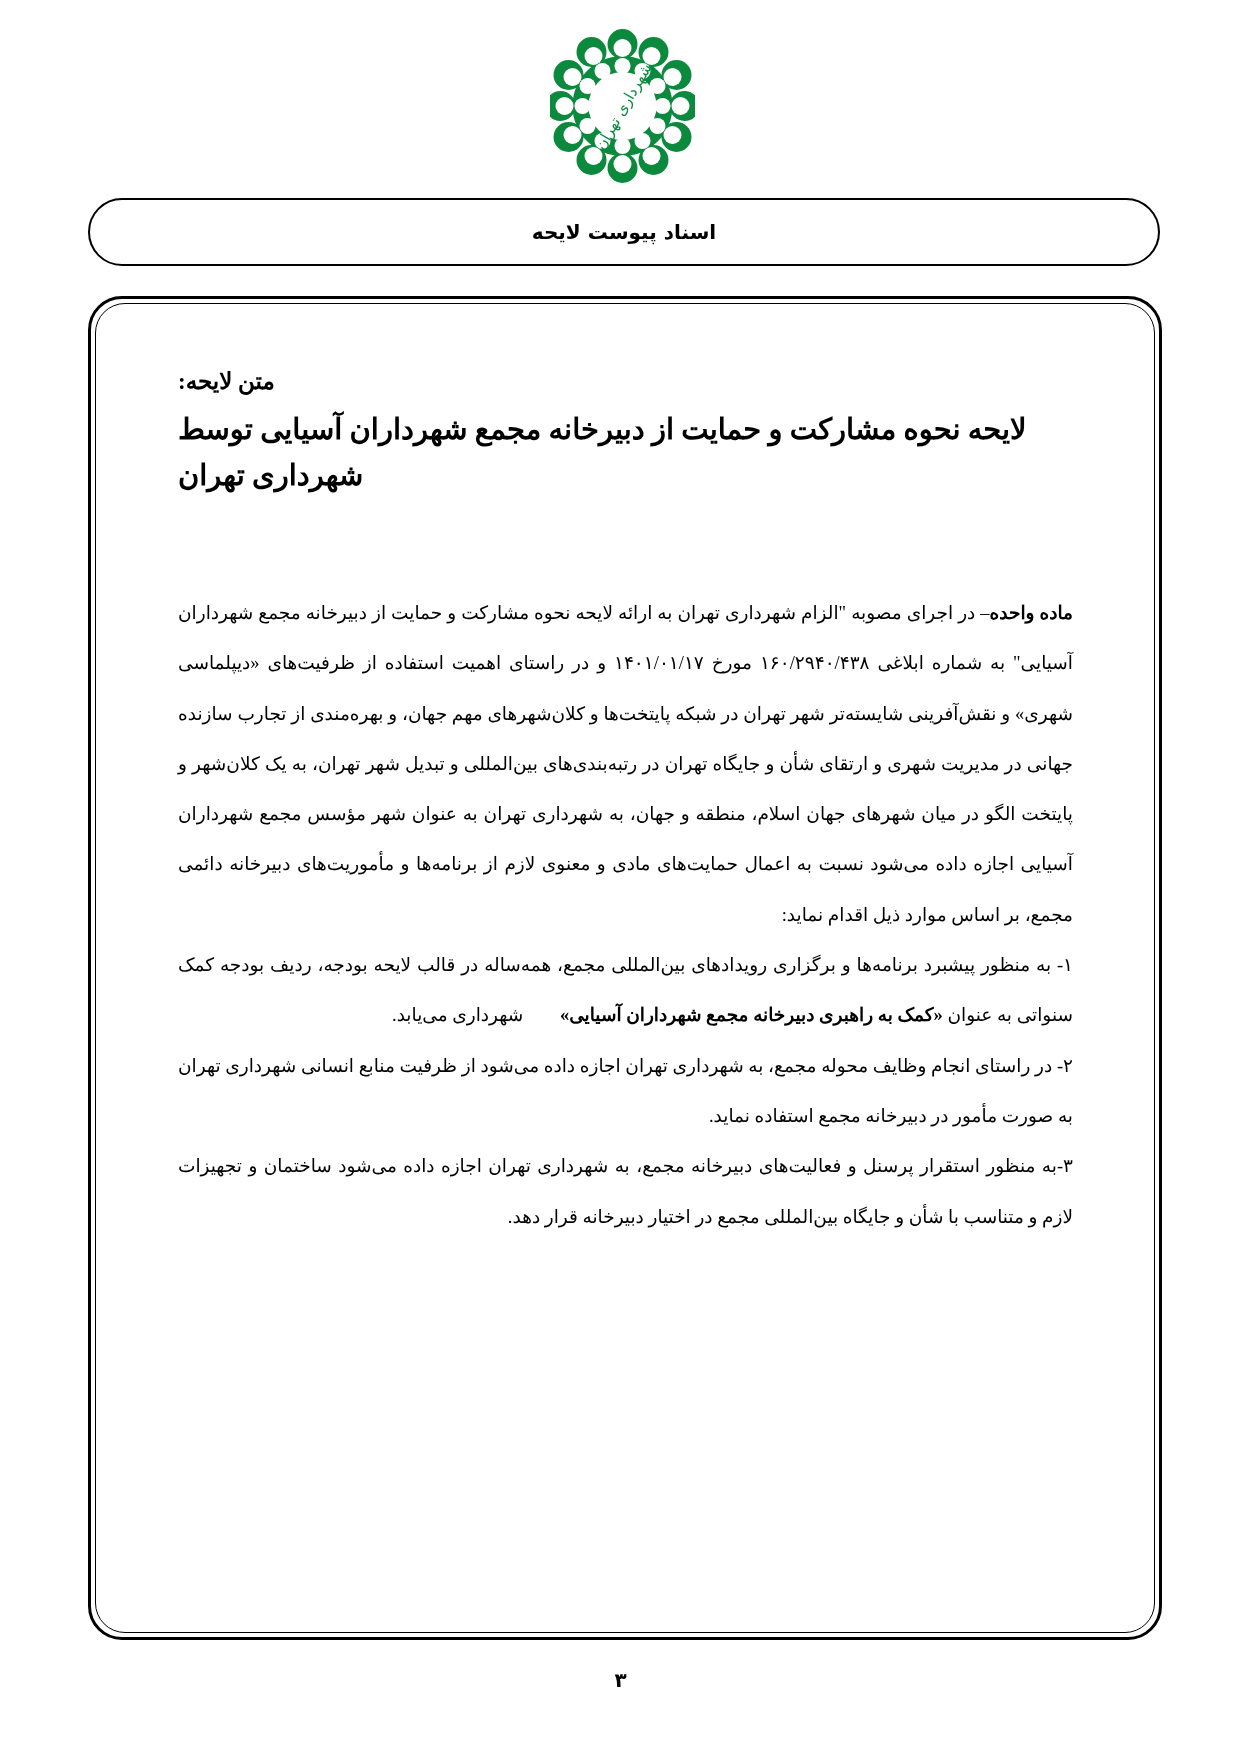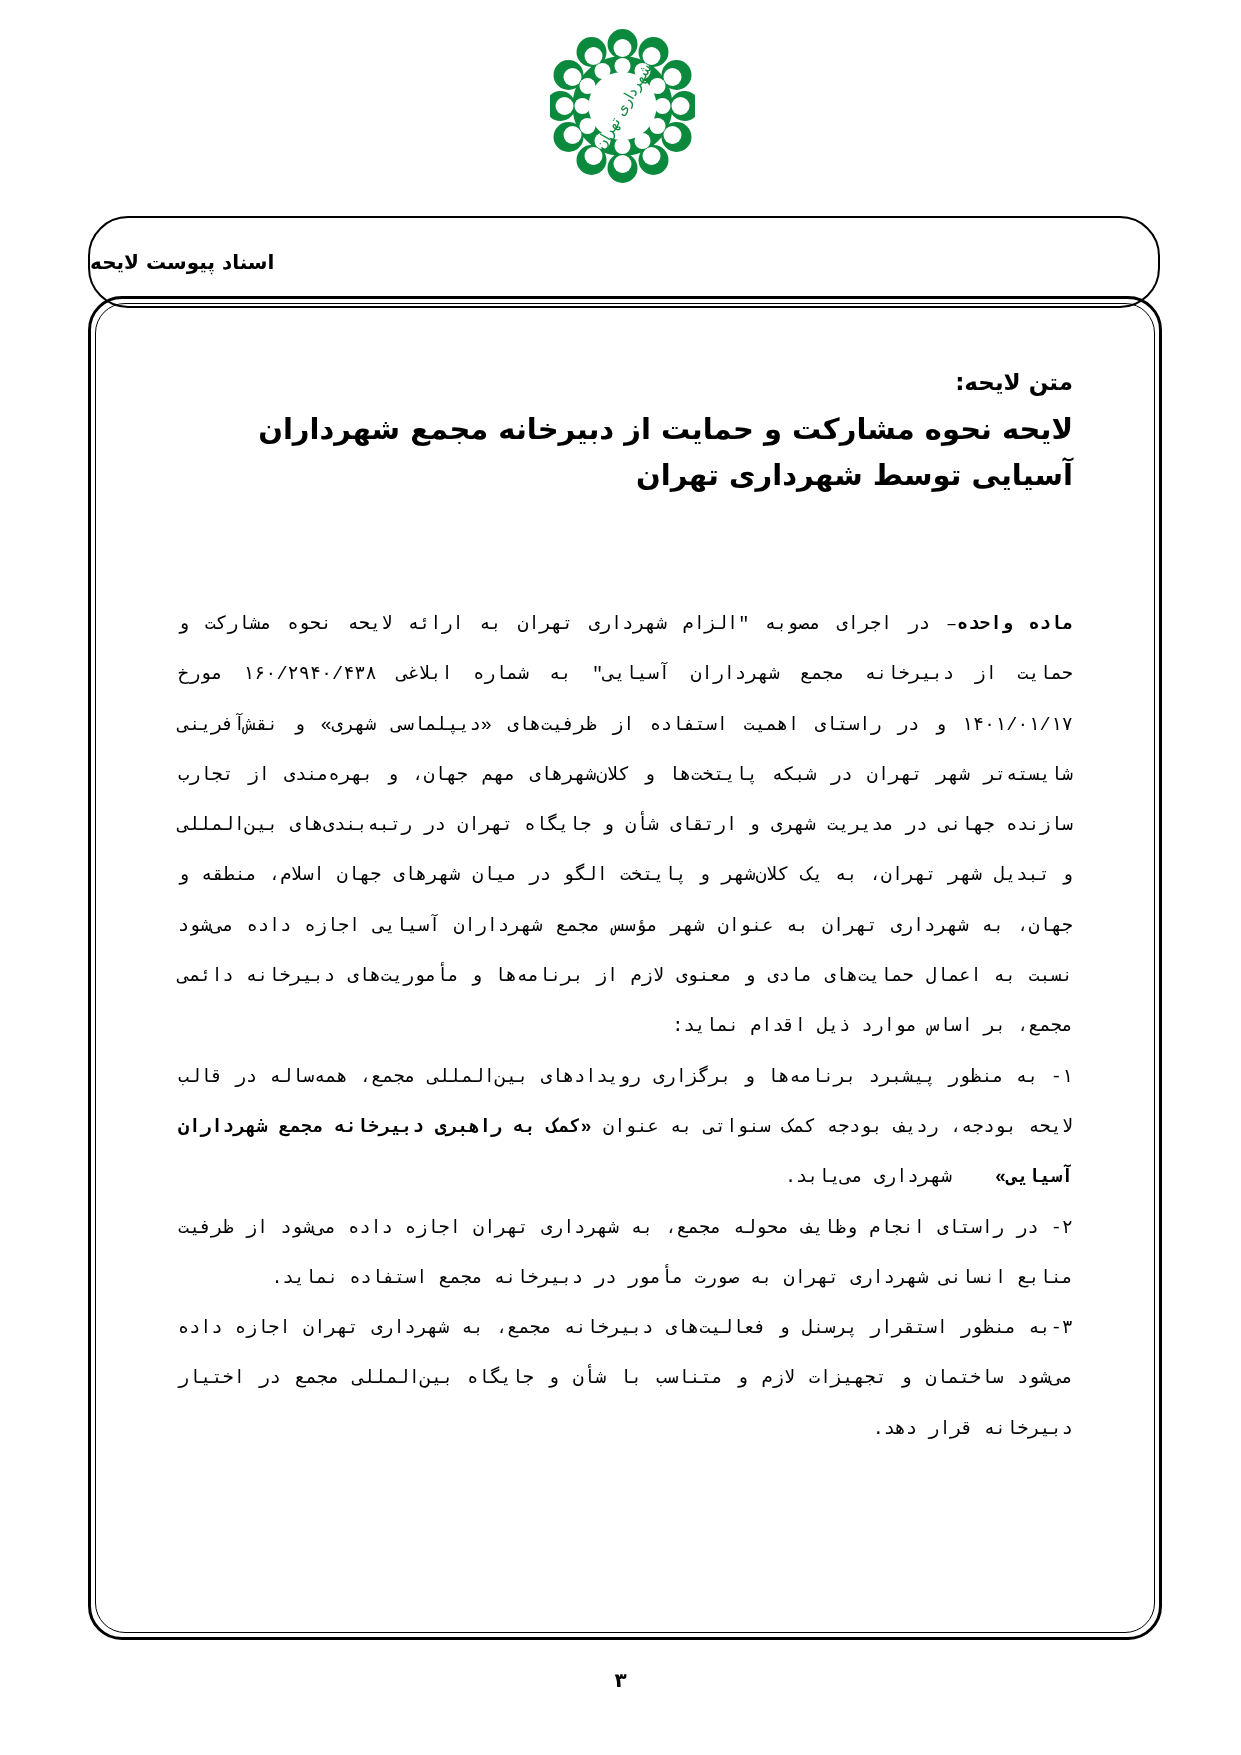--- a/index.html
+++ b/index.html
@@ -20,27 +20,27 @@
       left: 550px;
       top: 28px;
       width: 145px;
       height: 155px;
     }
     .header-box {
       position: absolute;
       left: 88px;
       top: 198px;
       width: 1072px;
-      height: 92px;
+      height: 68px;
       border: 2px solid #000;
       border-radius: 40px;
       box-sizing: border-box;
       display: flex;
       align-items: center;
-      margin-top: 18px;
+      justify-content: center;
     }
     .header-title {
       direction: rtl;
       font-family: "DejaVu Sans", sans-serif;
       font-weight: bold;
       font-size: 20px;
       letter-spacing: 0px;
     }
     .frame-outer {
       position: absolute;
@@ -60,42 +60,43 @@
       bottom: 4px;
       border: 1.5px solid #000;
       border-radius: 30px;
     }
     .content {
       position: absolute;
       left: 178px;
       top: 360px;
       width: 895px;
       direction: rtl;
-      text-align: right;
+      text-align: left;
+      font-family: Liberation Serif, serif;
     }
     .subtitle-label {
       font-weight: bold;
       font-size: 23px;
       margin: 0;
       line-height: 44px;
     }
     .main-title {
       font-weight: bold;
       font-size: 29px;
       line-height: 46px;
       margin: 2px 0 0 0;
     }
     .body {
       position: absolute;
       left: 178px;
-      top: 600px;
+      top: 588px;
       width: 895px;
       direction: rtl;
       text-align: justify;
-      font-family: Liberation Mono, monospace;
+      font-family: Liberation Serif, serif;
       font-size: 18.5px;
       line-height: 50.3px;
     }
     .body p {
       margin: 0;
       text-align-last: right;
     }
     .body .lead {
       font-weight: bold;
     }

